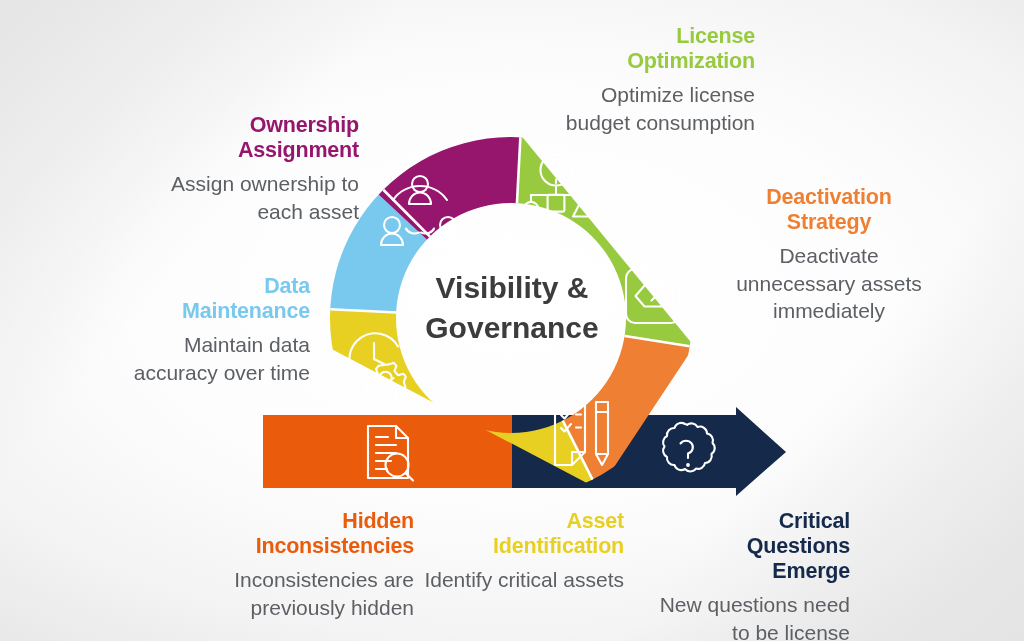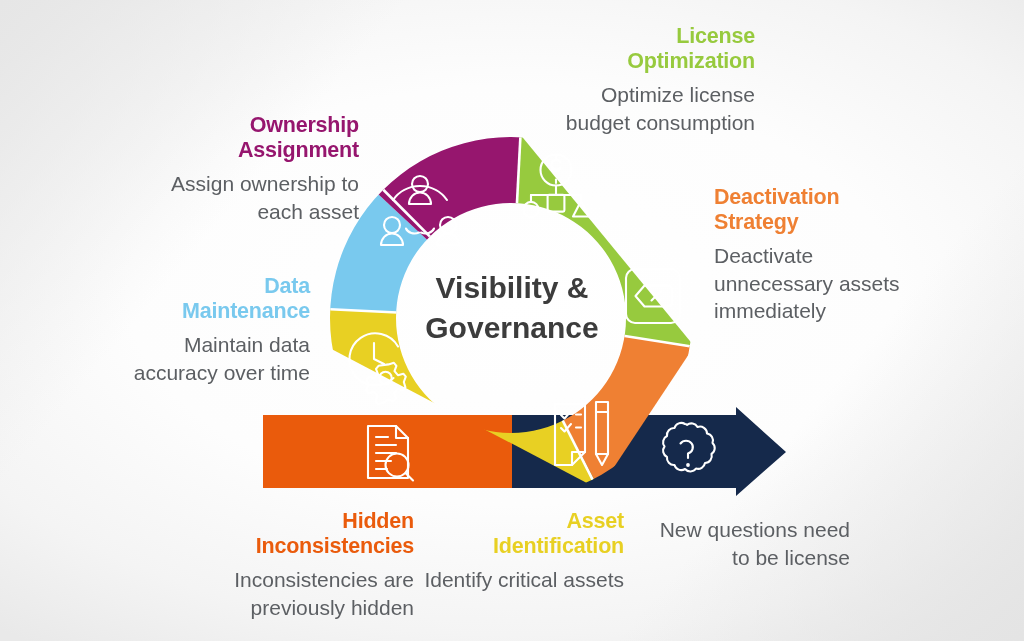--- a/index.html
+++ b/index.html
@@ -49,21 +49,21 @@
     white-space: pre-line;
   }
   .lbl .desc {
     font-size: 21px;
     color: #5c5f63;
     margin: 7px 0 0 0;
     line-height: 1.32;
     white-space: pre-line;
   }
 
-  .ta-left   { text-align: left; }
+  .ta-left   { text-align: center; }
   .ta-right  { text-align: right; }
   .ta-center { text-align: right; }
 
   
   #lbl-license      { left: 505px; top: 24px;  width: 250px; }
   #lbl-deactivation { left: 714px; top: 185px; width: 230px; }
   #lbl-ownership    { left: 114px; top: 113px; width: 245px; }
   #lbl-data         { left: 114px; top: 274px; width: 196px; }
   #lbl-hidden       { left: 186px; top: 509px; width: 228px; }
   #lbl-asset        { left: 424px; top: 509px; width: 200px; }
@@ -252,17 +252,20 @@
 previously hidden</p>
   </div>
 
   <div class="lbl ta-center" id="lbl-asset">
     <p class="title" style="color:#e8d023">Asset
 Identification</p>
     <p class="desc">Identify critical assets</p>
   </div>
 
   <div class="lbl ta-center" id="lbl-critical">
+    <p class="title" style="color:#15294b">Critical
+Questions
+Emerge</p>
     <p class="desc">New questions need
 to be license</p>
   </div>
 
 </div>
 
 </body></html>

